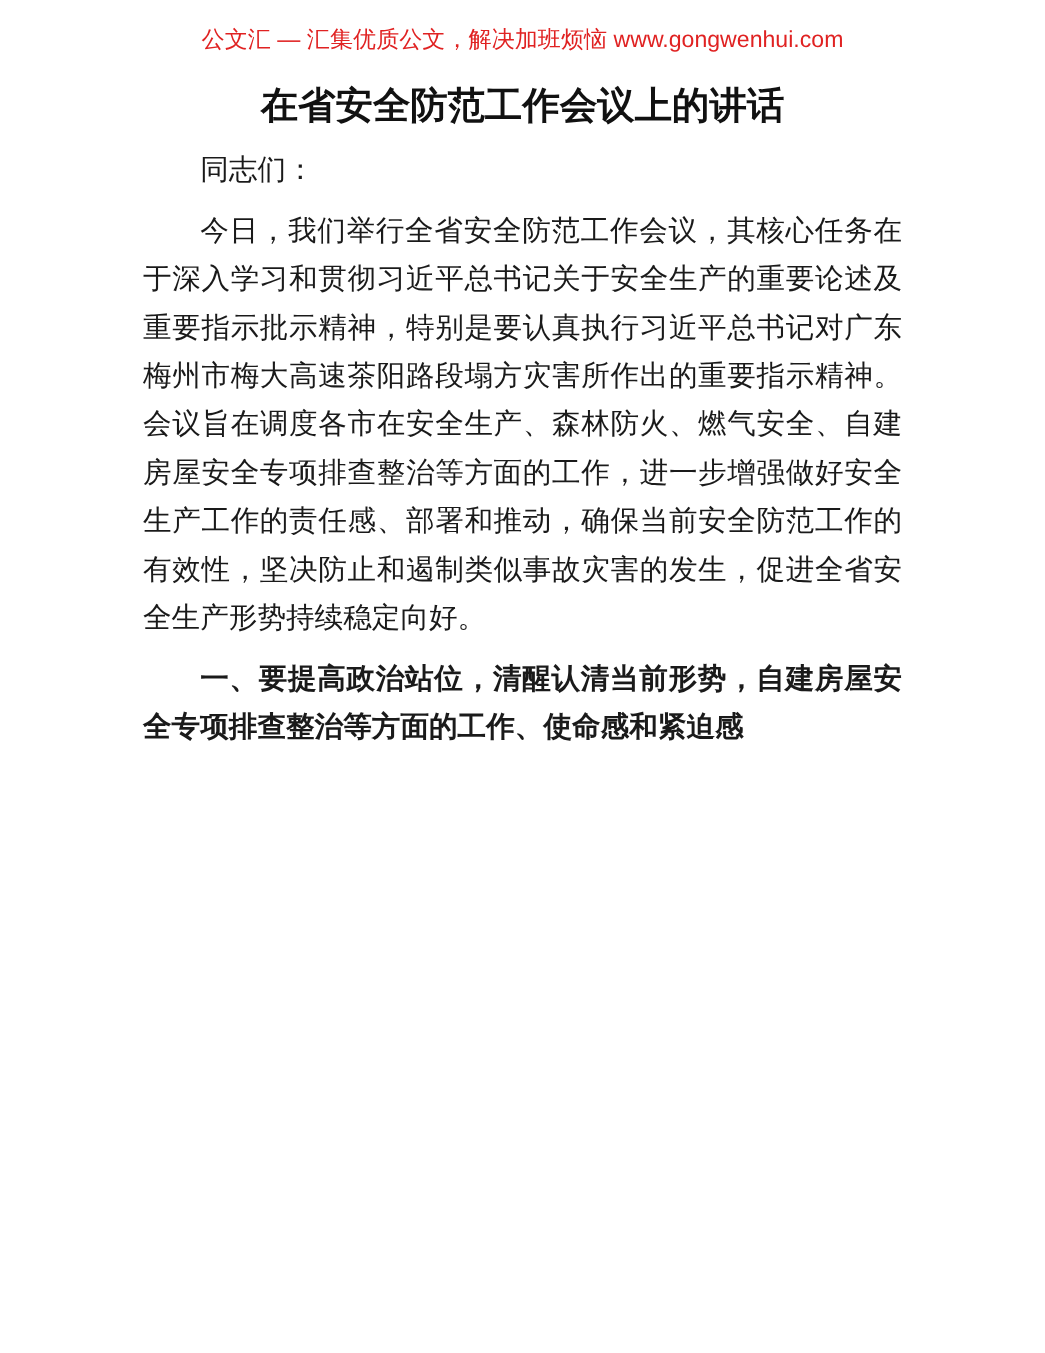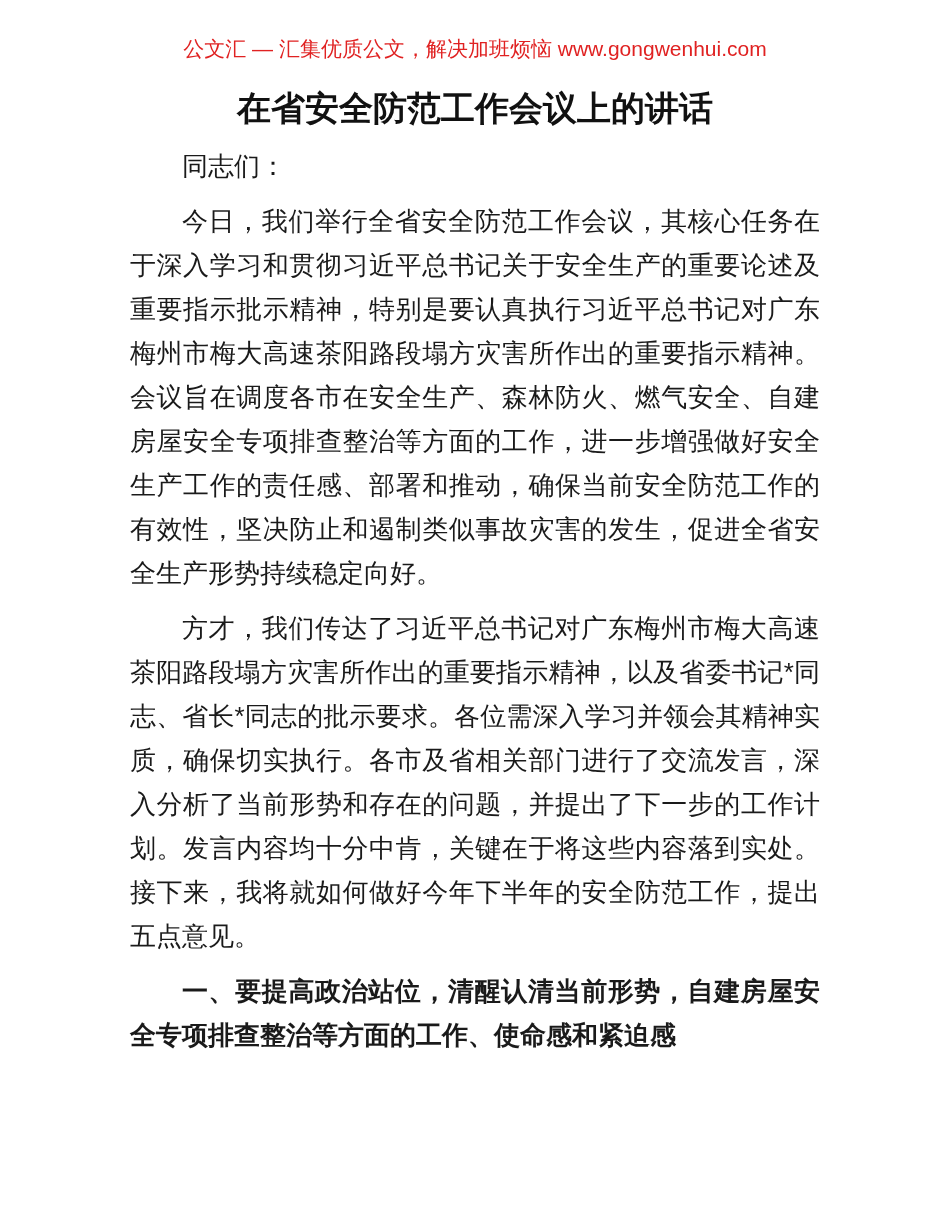--- a/index.html
+++ b/index.html
@@ -10,21 +10,21 @@
   .page {
     position: relative;
     width: 950px;
     height: 1230px;
     background: #ffffff;
     overflow: hidden;
     font-family: "Liberation Sans", sans-serif;
     color: #1a1a1a;
   }
   .watermark {
-    padding-top: 36px;
+    padding-top: 24px;
     text-align: center;
     font-size: 21px;
     line-height: 26px;
     color: #e02222;
     white-space: nowrap;
   }
   .doc-title {
     margin: 26px auto 16px auto;
     text-align: center;
     font-size: 34px;
@@ -53,17 +53,16 @@
 
 <div class="page">
 
   <div class="watermark">公文汇 — 汇集优质公文，解决加班烦恼 www.gongwenhui.com</div>
 
   <h1 class="doc-title">在省安全防范工作会议上的讲话</h1>
 
   <div class="doc-body">
     <p>同志们：</p>
     <p>今日，我们举行全省安全防范工作会议，其核心任务在于深入学习和贯彻习近平总书记关于安全生产的重要论述及重要指示批示精神，特别是要认真执行习近平总书记对广东梅州市梅大高速茶阳路段塌方灾害所作出的重要指示精神。会议旨在调度各市在安全生产、森林防火、燃气安全、自建房屋安全专项排查整治等方面的工作，进一步增强做好安全生产工作的责任感、部署和推动，确保当前安全防范工作的有效性，坚决防止和遏制类似事故灾害的发生，促进全省安全生产形势持续稳定向好。</p>
-    <p>方才，我们传达了习近平总书记对广东梅州市梅大高速茶阳路段塌方灾害所作出的重要指示精神，以及省委书记*同志、省长*同志的批示要求。各位需深入学习并领会其精神实质，确保切实执行。各市及省相关部门进行了交流发言，深入分析了当前形势和存在的问题，并提出了下一步的工作计划。发言内容均十分中肯，关键在于将这些内容落到实处。接下来，我将就如何做好今年下半年的安全防范工作，提出五点意见。</p>
     <p class="section-heading">一、要提高政治站位，清醒认清当前形势，自建房屋安全专项排查整治等方面的工作、使命感和紧迫感</p>
   </div>
 
 </div>
 
 </body></html>

